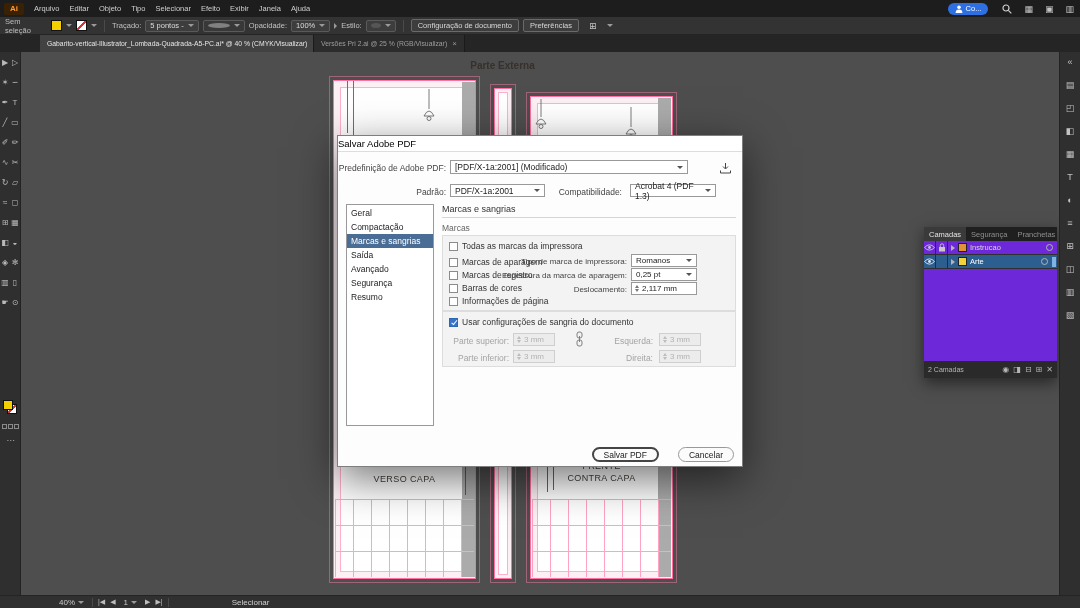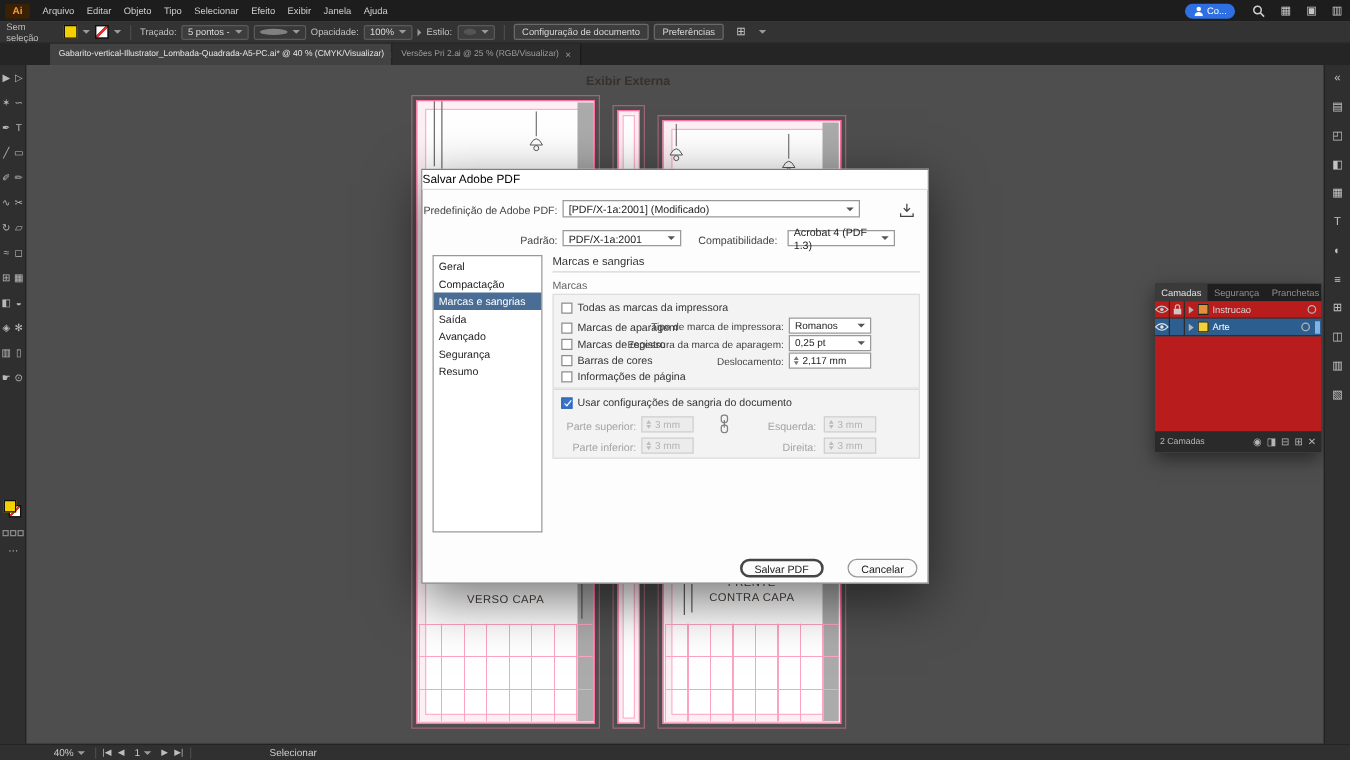--- a/index.html
+++ b/index.html
@@ -65,21 +65,21 @@
   .cord{position:absolute;width:1px;background:#6f6f6f;z-index:2}
   .vmark{position:absolute;width:1px;background:#4a4a4a;opacity:.85;z-index:4}
   .lamp{position:absolute;z-index:2}
 
   
   .layers-panel{position:absolute;left:924px;top:227px;width:133px;z-index:40;box-shadow:0 5px 14px rgba(0,0,0,.5);font-size:8px}
   .lp-tabs{height:14px;background:#1f1f1f;display:flex;align-items:stretch;color:#8f8f8f;font-size:7.5px}
   .lp-tab{padding:0 5px;display:flex;align-items:center}
   .lp-tab.active{background:#3a3a3a;color:#e2e2e2}
   .lp-tabs .lp-end{margin-left:auto;display:flex;align-items:center;gap:3px;padding-right:3px;color:#b0b0b0}
-  .lp-body{background:#b91c1c;height:104px}
+  .lp-body{background:#6d28d9;height:120px}
   .lp-row{height:14px;display:flex;align-items:center;border-bottom:1px solid #2f2f2f;color:#d6d6d6}
   .lp-row.selected{background:#2c5e8f;color:#fff}
   .lp-cell{width:12px;height:14px;display:flex;align-items:center;justify-content:center;border-right:1px solid #2c2c2c}
   .lp-disc{width:0;height:0;border-top:3px solid transparent;border-bottom:3px solid transparent;border-left:4px solid #b5b5b5;margin:0 3px}
   .lp-thumb{width:9px;height:9px;border:1px solid #222;margin-right:3px}
   .lp-thumb.t1{background:#e39138}
   .lp-thumb.t2{background:#f0d33c}
   .lp-name{flex:1;font-size:7.5px}
   .lp-target{width:7px;height:7px;border:1px solid #b5b5b5;border-radius:50%;margin-right:4px}
   .sel-chip{width:4px;height:10px;background:#7fb3e3;margin-right:1px}
@@ -116,21 +116,21 @@
   .st-arrows .dn{width:0;height:0;border-left:2.5px solid transparent;border-right:2.5px solid transparent;border-top:3px solid #777}
   .stepper.dis .up{border-bottom-color:#bdbdbd}
   .stepper.dis .dn{border-top-color:#bdbdbd}
   .dlg-buttons{position:absolute;right:8px;top:311px;display:flex;gap:19px}
   .btn{height:15px;padding:0 10px;border-radius:8px;background:#fbfbfb;border:1px solid #999;font-size:8.5px;color:#222;font-family:inherit}
   .btn.primary{border:2px solid #454545}
   .chain{position:absolute;left:132px;top:19px}
   .save-preset{position:absolute;left:381px;top:26px}
 
   
-  .statusbar{position:absolute;left:0;top:595px;width:1080px;height:13px;background:#303030;border-top:1px solid #242424;display:flex;align-items:center;color:#c9c9c9;font-size:8px;padding-left:40px;gap:5px;z-index:60}
+  .statusbar{position:absolute;left:0;top:595px;width:1080px;height:13px;background:#303030;border-top:1px solid #242424;display:flex;align-items:center;color:#c9c9c9;font-size:8px;padding-left:56px;gap:5px;z-index:60}
   .sb-zoom,.sb-abnum{display:inline-flex;align-items:center;gap:3px;padding:0 3px}
   .sb-sep{width:1px;height:9px;background:#4a4a4a}
   .sb-nav{font-size:7px;color:#bdbdbd}
   .sb-tool{margin-left:58px;color:#d0d0d0}
 </style>
 </head>
 <body>
 
 <div id="app">
 
@@ -241,21 +241,21 @@
       <span class="tsw-fill"></span>
     </div>
     <div class="tool-modes">
         <i></i>
         <i></i>
         <i></i>
       </div>
     <div class="tool-more">⋯</div>
   </div>
 
-  <div class="canvas-heading">Exibir Externa</div>
+  <div class="canvas-heading">Parte Externa</div>
 
   <div class="artboard" style="left:333px;top:80px;width:143px;height:499px">
     <div class="ab-inner"></div>
     <div class="ab-spine" style="left:128px"></div>
     <div class="ab-grid"></div>
     <div class="cord" style="left:13px;top:0;height:52px"></div>
     <div class="cord" style="left:19px;top:0;height:56px"></div>
     <svg class="lamp" style="left:86px;top:8px" width="18" height="42" viewBox="0 0 18 42">
       <line x1="9" y1="0" x2="9" y2="20" stroke="#5a5a5a" stroke-width="0.8"></line>
       <path d="M4 27 Q9 17 14 27 Z" fill="#fff" stroke="#5a5a5a" stroke-width="0.8"></path>

